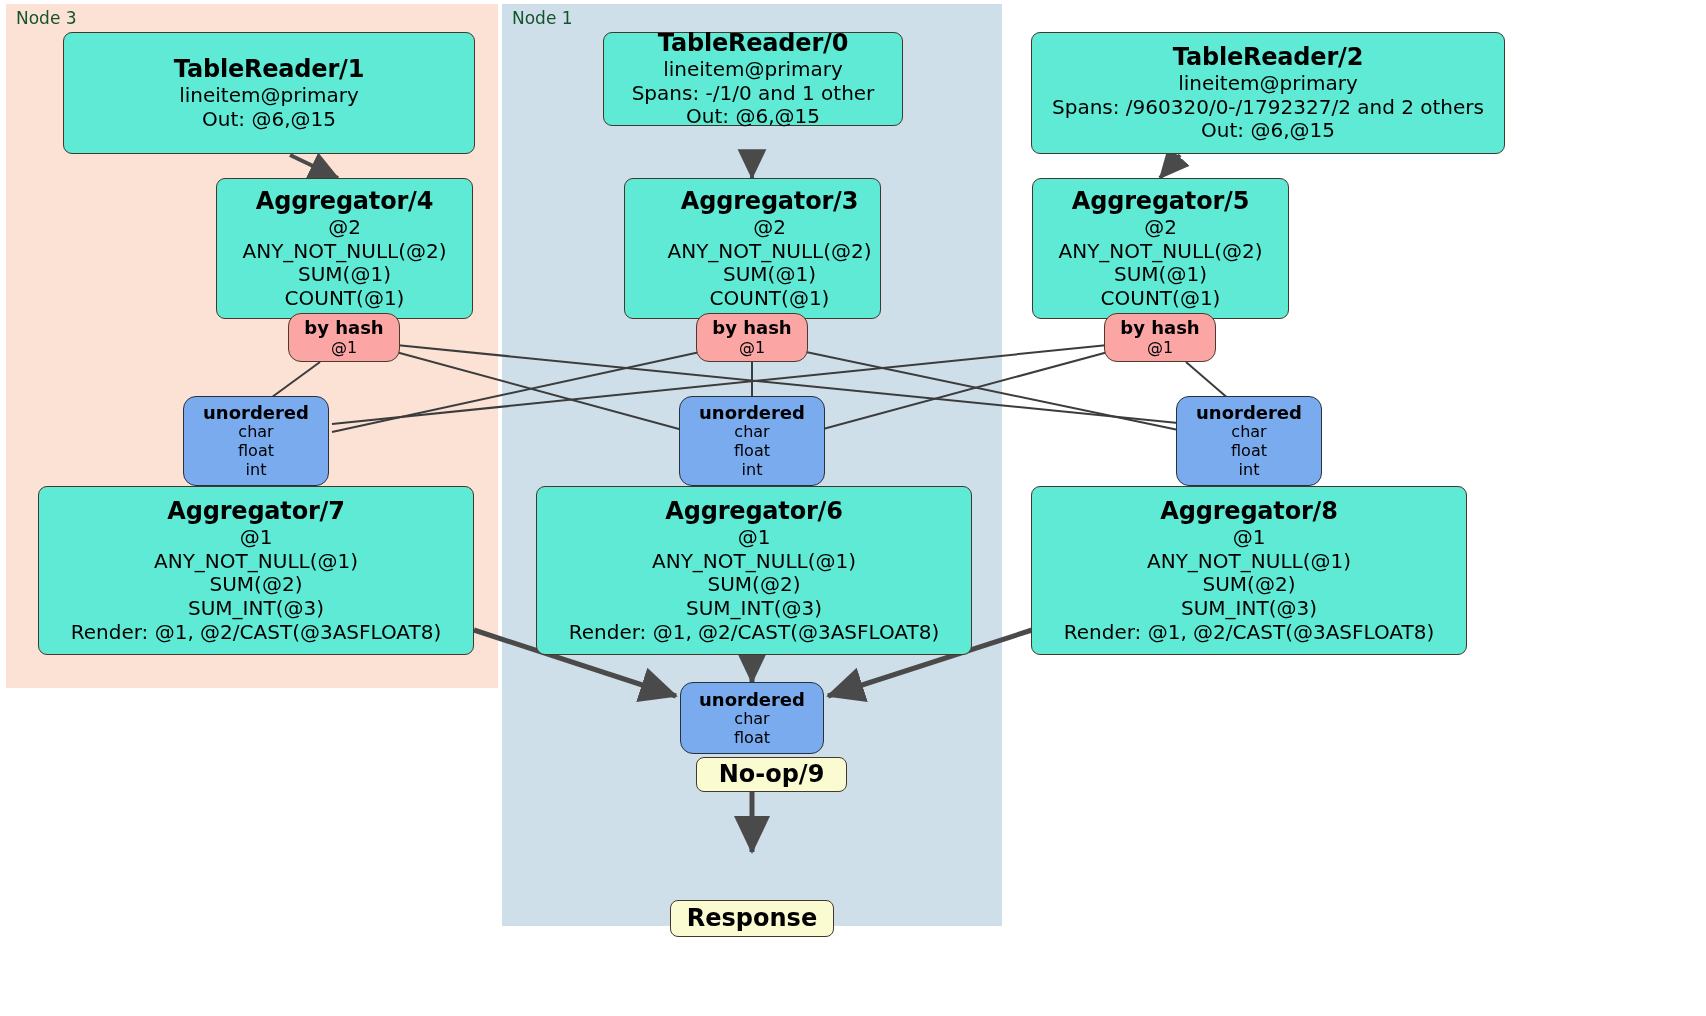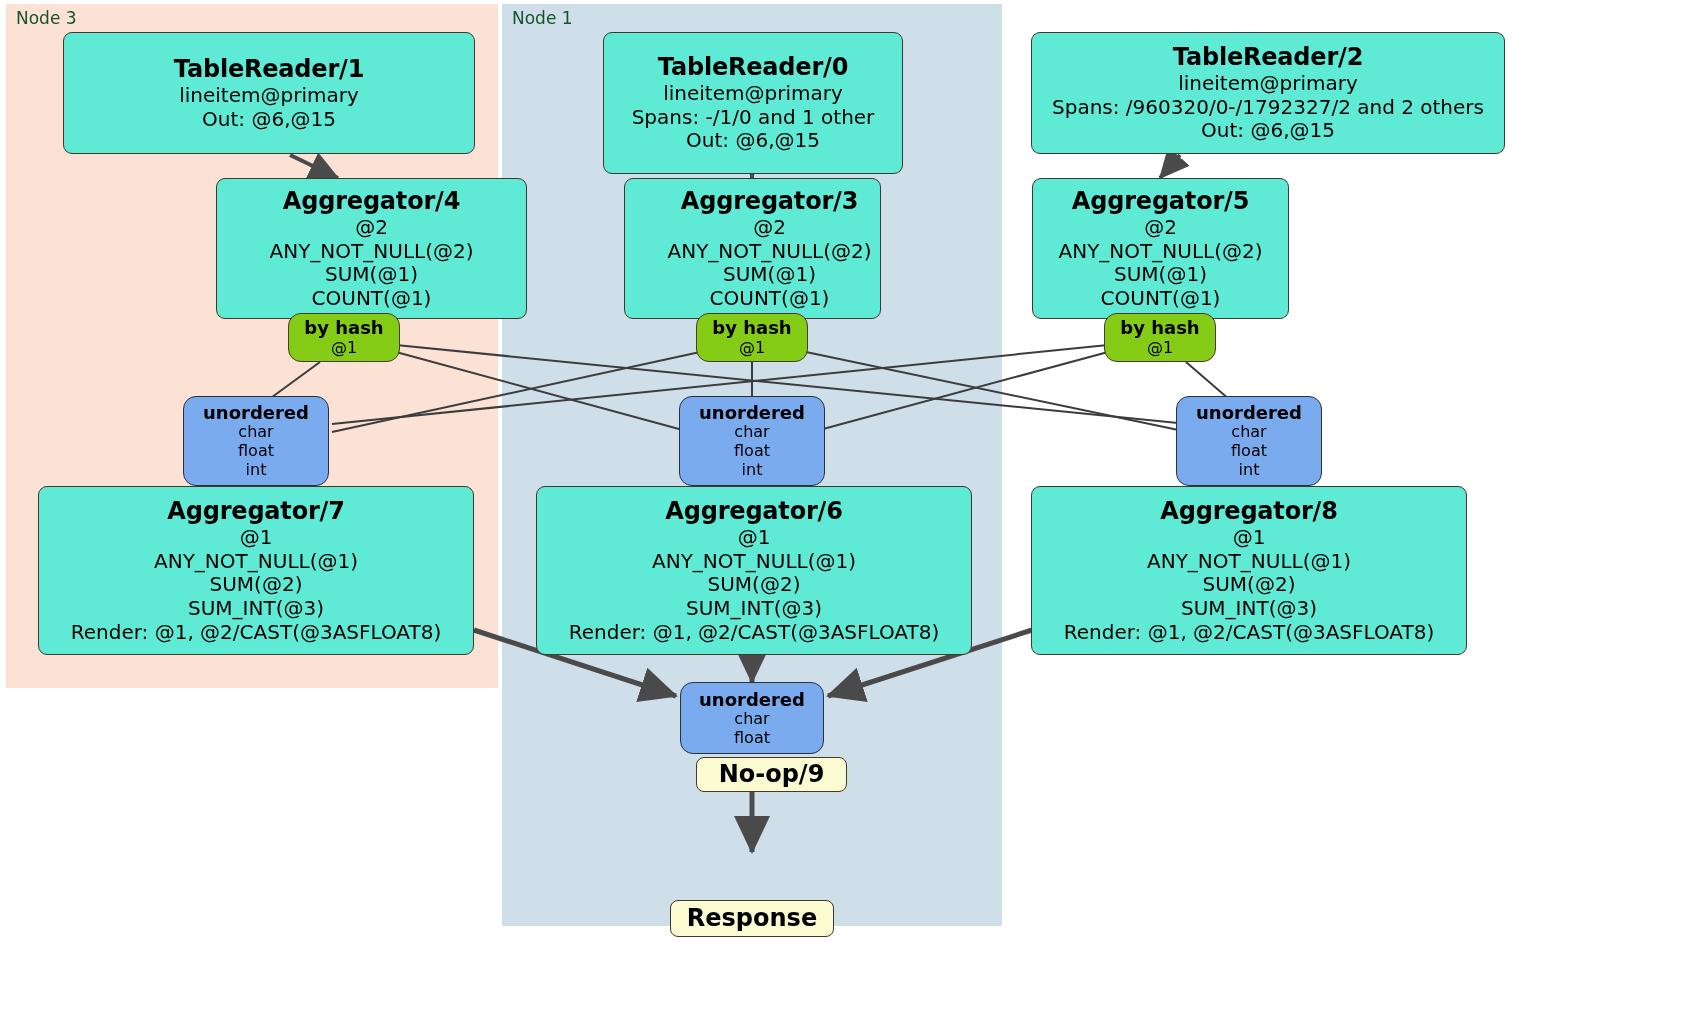--- a/index.html
+++ b/index.html
@@ -71,21 +71,21 @@
   .proc .ln {
     font-size: 20px;
     white-space: nowrap;
   }
 
   .router {
     border-radius: 13px;
     color: #000;
   }
   .router.hash {
-    background: #84cc16;
+    background: #fca5a5;
     border: 1.5px solid #4a3a2c;
   }
   .router.unordered {
     background: #7aabef;
     border: 1.5px solid #28303a;
     border-radius: 13px;
   }
   .router .rttl {
     font-weight: bold;
     font-size: 18px;
@@ -177,35 +177,35 @@
       <path d="M752,790 L752,852" stroke="#4a4a4a" stroke-width="5" fill="none" marker-end="url(#arrowThick)"></path>
     </g>
   </svg>
 
   <div class="box proc" style="left:63px; top:32px; width:412px; height:122px;">
     <div class="ttl">TableReader/1</div>
     <div class="ln">lineitem@primary</div>
     <div class="ln">Out: @6,@15</div>
   </div>
 
-  <div class="box proc" style="left:603px; top:32px; width:300px; height:142px;text-align:center;">
+  <div class="box proc" style="left:603px; top:32px; width:300px; height:94px;text-align:center;">
     <div class="ttl">TableReader/0</div>
     <div class="ln">lineitem@primary</div>
     <div class="ln">Spans: -/1/0 and 1 other</div>
     <div class="ln">Out: @6,@15</div>
   </div>
 
   <div class="box proc" style="left:1031px; top:32px; width:474px; height:122px;">
     <div class="ttl">TableReader/2</div>
     <div class="ln">lineitem@primary</div>
     <div class="ln">Spans: /960320/0-/1792327/2 and 2 others</div>
     <div class="ln">Out: @6,@15</div>
   </div>
 
-  <div class="box proc" style="left:216px; top:178px; width:311px; height:141px;">
+  <div class="box proc" style="left:216px; top:178px; width:257px; height:141px;">
     <div class="ttl">Aggregator/4</div>
     <div class="ln">@2</div>
     <div class="ln">ANY_NOT_NULL(@2)</div>
     <div class="ln">SUM(@1)</div>
     <div class="ln">COUNT(@1)</div>
   </div>
 
   <div class="box proc" style="left:624px; top:178px; width:257px; height:141px;padding-left:44px;">
     <div class="ttl">Aggregator/3</div>
     <div class="ln">@2</div>

